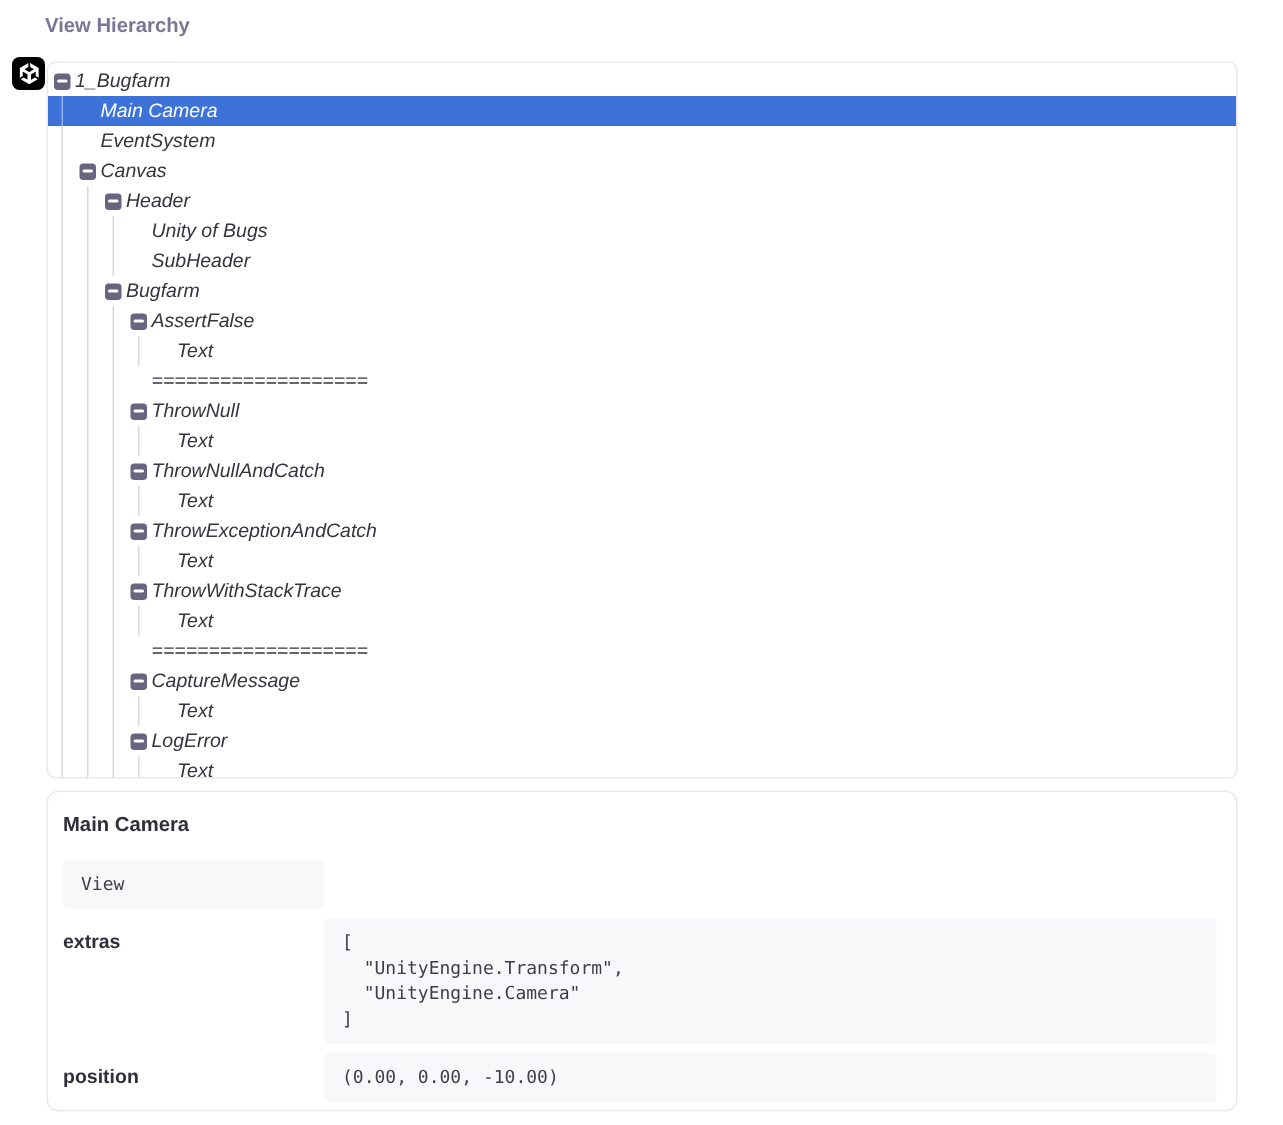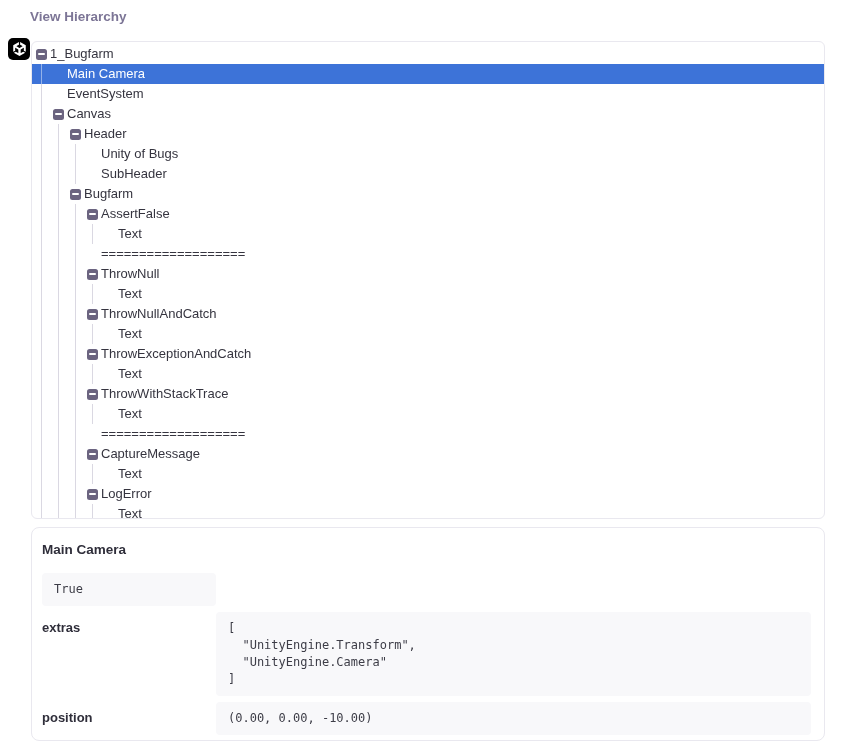--- a/index.html
+++ b/index.html
@@ -23,21 +23,21 @@
   .tree-panel{
     position:absolute;left:31px;top:41px;width:794px;height:478px;
     border:1px solid var(--border);border-radius:6px;overflow:hidden;background:#fff;
     padding:2px 0 0 4px;
   }
   .node{min-width:0;}
   .row{
     display:flex;align-items:center;gap:3px;height:20px;line-height:20px;
     font-size:13px;white-space:nowrap;cursor:default;
   }
-  .row > *{position:relative;}
+  .row > *{position:relative;font-style:italic;}
   .toggle{
     flex:0 0 11px;width:11px;height:11px;background:var(--toggle);border-radius:2.5px;
     display:flex;align-items:center;justify-content:center;
   }
   .toggle::after{content:'';width:7px;height:2px;background:#fff;border-radius:1px;}
   .spacer{flex:0 0 11px;width:11px;height:11px;}
   .label{color:var(--txt);}
   .children{margin-left:5px;border-left:1px solid var(--guide);padding-left:11px;}
   .row.selected{position:relative;}
   .row.selected::before{
@@ -238,21 +238,21 @@
           </div>
         </div>
       </div>
     </div>
   </div>
 
 <div class="details-panel">
   <div class="details-title">Main Camera</div>
   <div>
       <div class="detail-row">
-        <div class="detail-value">True</div>
+        <div class="detail-value">View</div>
       </div>
       <div class="detail-row">
         <div class="detail-key">extras</div>
         <div class="detail-value">[
   "UnityEngine.Transform",
   "UnityEngine.Camera"
 ]</div>
       </div>
       <div class="detail-row">
         <div class="detail-key">position</div>

